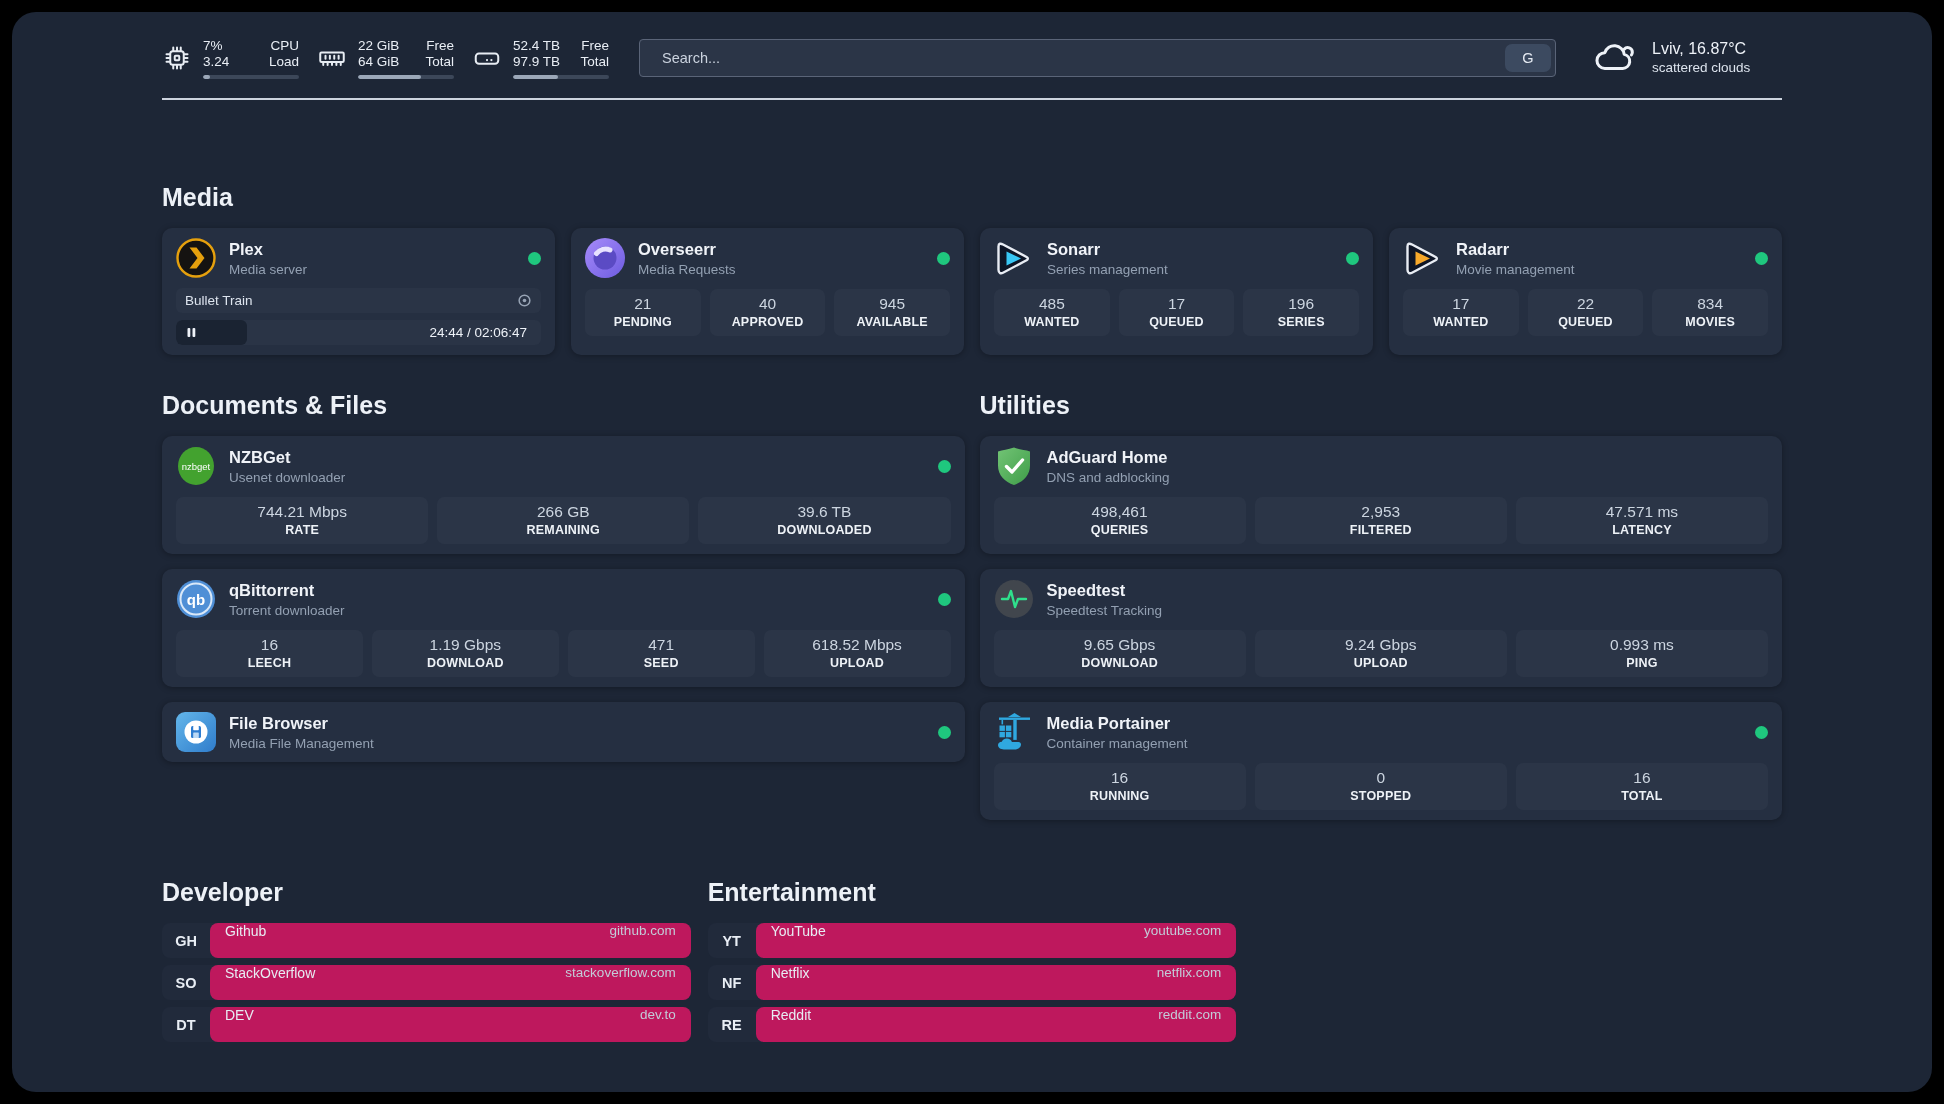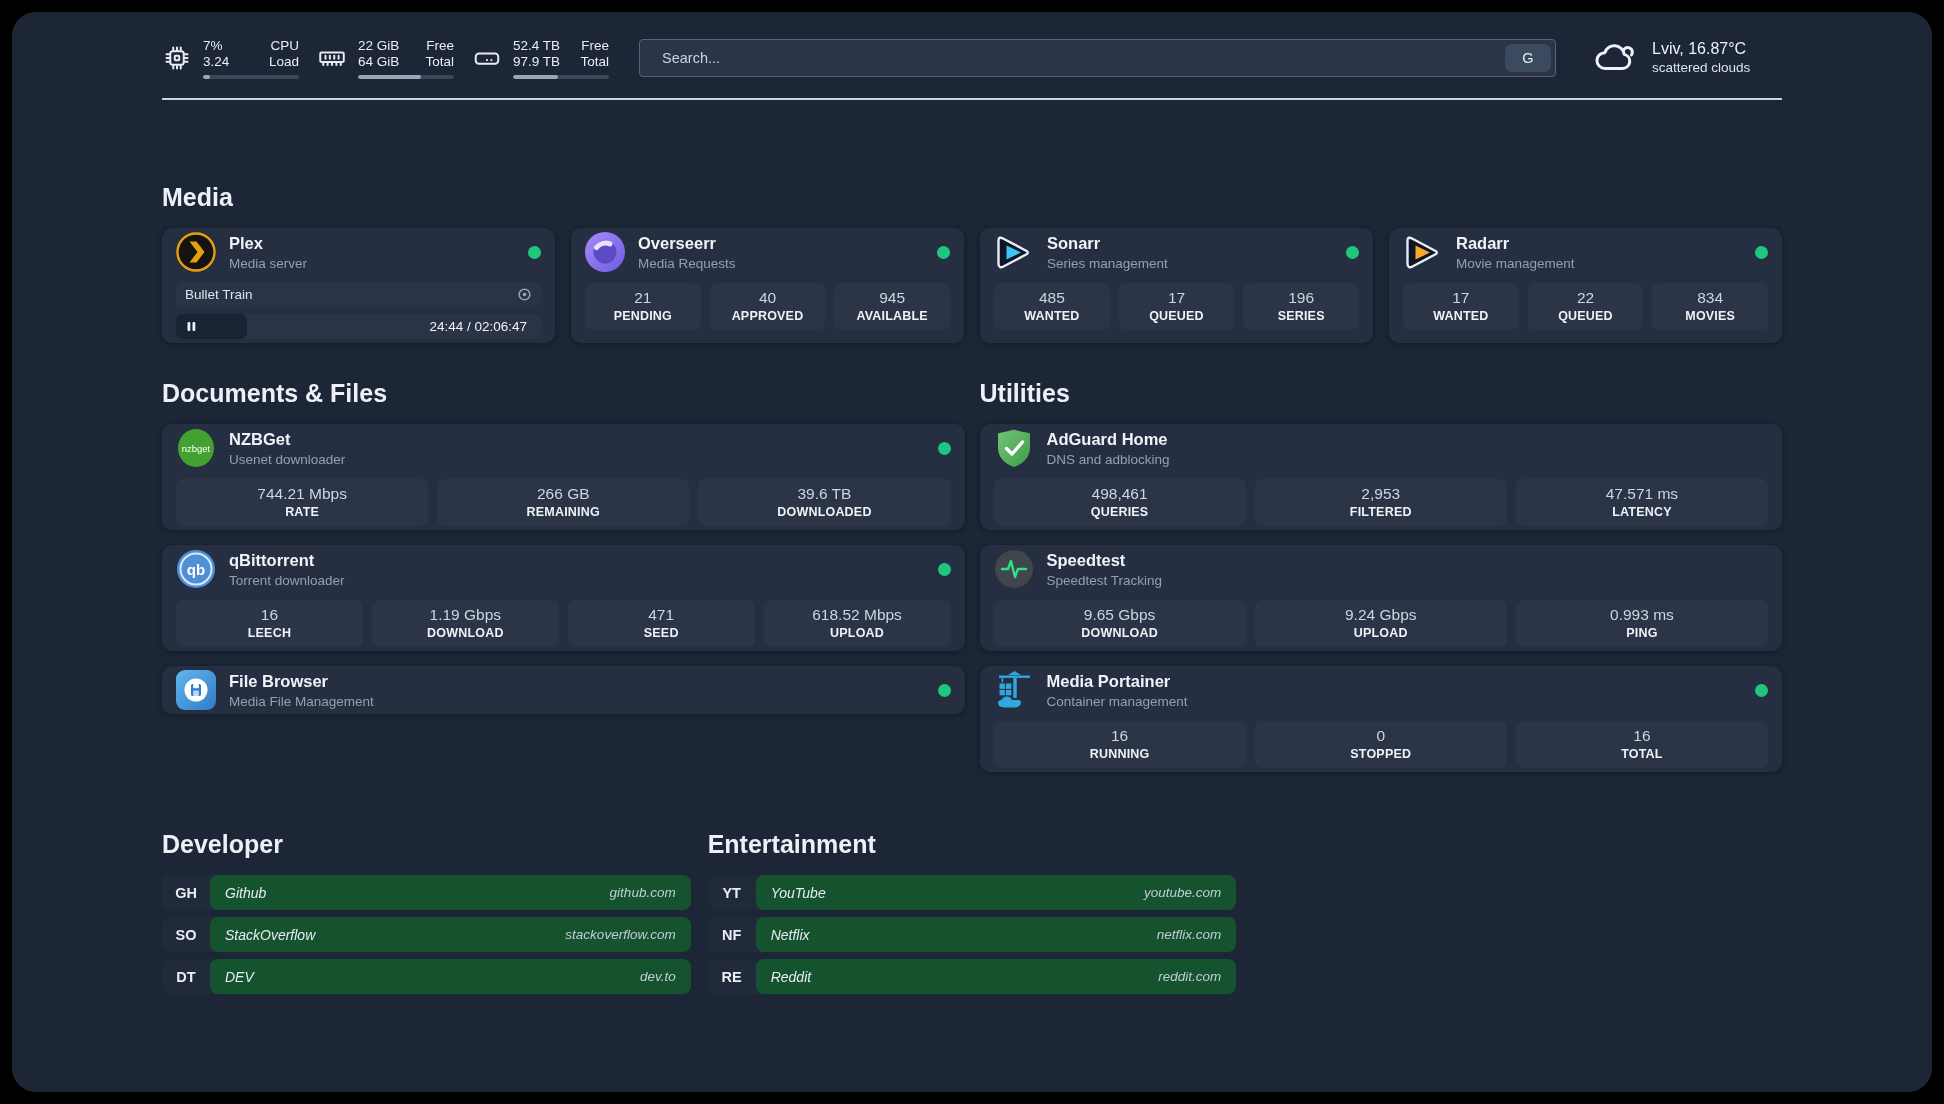--- a/index.html
+++ b/index.html
@@ -27,21 +27,21 @@
     border:none;border-radius:7px;font-size:14.5px;cursor:pointer;font-family:"Liberation Sans",sans-serif;}
   .weather{display:flex;gap:14px;margin-left:36px;align-items:center;color:#eef2f8;flex:none;width:190px;}
   .wl1{font-size:16px;line-height:20px;}
   .wl2{font-size:13.5px;line-height:18px;color:#dce3ed;}
   .divider{border:none;border-top:2.5px solid #ccd3de;margin:18px 0 0;}
 
   
   h2.sect{font-size:25px;font-weight:600;color:#edf1f7;margin:0 0 16px;}
   .media-section{margin-top:83px;}
   .grid4{display:grid;grid-template-columns:repeat(4,1fr);gap:16px;}
-  .card{background:#252f41;border-radius:10px;padding:4px 14px;box-shadow:0 1px 6px rgba(0,0,0,.32);cursor:pointer;}
+  .card{background:#252f41;border-radius:10px;padding:10px 14px;box-shadow:0 1px 6px rgba(0,0,0,.32);cursor:pointer;}
   .chead{display:flex;align-items:center;gap:13px;}
   .cicon{width:40px;height:40px;flex:none;display:flex;}
   .cicon svg{width:40px;height:40px;}
   .cnames{display:flex;flex-direction:column;gap:1px;}
   .cname{font-size:16.5px;color:#f0f3f8;font-weight:600;line-height:21px;}
   .csub{font-size:13.5px;color:#93a0b2;line-height:17px;}
   .cdot{width:13px;height:13px;border-radius:50%;background:#1fc77e;margin-left:auto;flex:none;}
   .stats{display:flex;gap:9px;margin-top:11px;}
   .stat{flex:1;background:#2b3547;border-radius:7px;padding:5px 4px 6px;text-align:center;}
   .sval{font-size:15.5px;color:#ccd5e0;line-height:20px;}
@@ -57,21 +57,21 @@
   .pg-time{position:absolute;right:14px;top:0;line-height:25px;font-size:13.5px;color:#eef2f8;z-index:2;}
 
   .twocol{display:grid;grid-template-columns:1fr 1fr;gap:15px;margin-top:36px;}
   .cardstack{display:flex;flex-direction:column;gap:15px;}
 
   
   .threecol{display:grid;grid-template-columns:repeat(3,1fr);gap:17px;margin-top:58px;align-items:start;}
   .bm-list{display:flex;flex-direction:column;gap:7px;}
   .bm-row{display:flex;align-items:stretch;background:#212a3b;border-radius:8px;height:35px;cursor:pointer;}
   .bm-abbr{width:48px;display:flex;align-items:center;justify-content:center;font-size:14.5px;color:#e9eef5;font-weight:600;flex:none;}
-  .bm-body{flex:1;background:#14532d;border-radius:8px;display:flex;align-items:center;padding:0 15px;font-style:italic;}
+  .bm-body{flex:1;background:#be185d;border-radius:8px;display:flex;padding:0 15px;}
   .bm-name{font-size:14px;color:#e7ecf3;}
   .bm-url{margin-left:auto;font-size:13.5px;color:#c3cbd8;}
 </style>
 </head>
 <body>
 
 <div class="frame">
 <div class="content">
 
   <header class="topbar">

